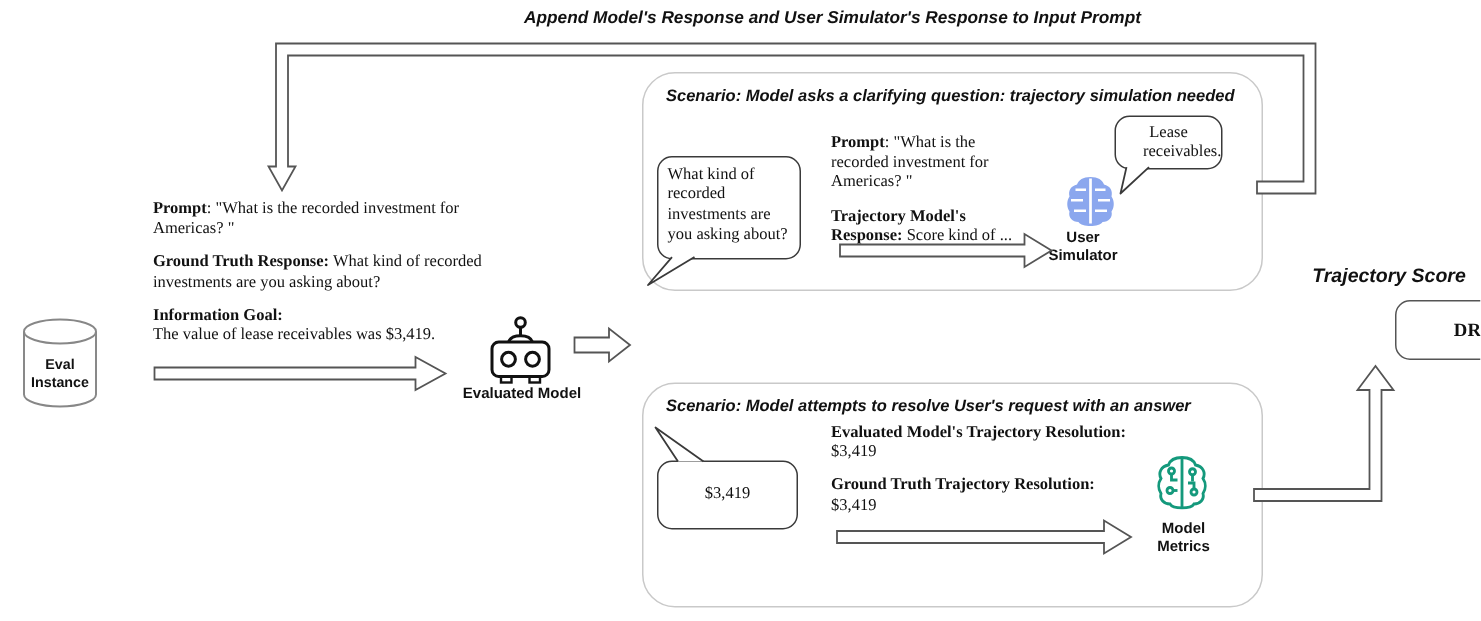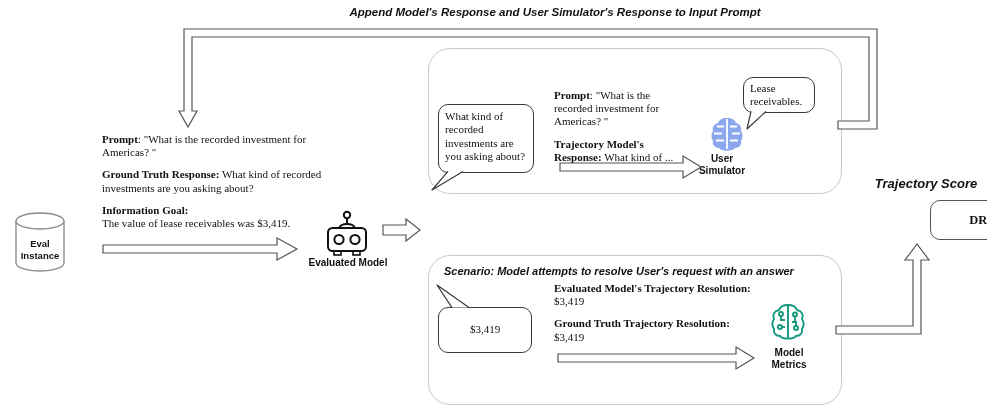--- a/index.html
+++ b/index.html
@@ -27,21 +27,21 @@
     left:15px; top:9px; width:390px;
     font-family:"Liberation Sans", sans-serif;
     font-weight:bold; font-style:italic; font-size:11px; white-space:nowrap;
   }
 
   .bubble {
     background:#fff; border:1.2px solid #3a3a3a; border-radius:10px;
     font-size:11px; line-height:1.22;
   }
   .bubble-question { left:9px;  top:55px; width:96px; height:69px; padding:5px 6px; box-sizing:border-box; }
-  .bubble-sim      { left:314px; top:28px; width:72px; height:36px; padding:4px 6px; box-sizing:border-box; }
+  .bubble-sim      { left:314px; top:28px; width:72px; height:36px; padding:4px 18px; box-sizing:border-box;text-align:center; }
   .bubble-answer   { left:9px;  top:51px; width:92px; height:44px; display:flex; align-items:center; justify-content:center; }
 
   .midtext  { left:125px; top:40px; width:132px; font-size:11px; line-height:1.2; }
   .midtext .para2 { margin-top:9px; }
   .restext  { left:125px; top:26px; width:282px; font-size:11px; line-height:1.2; }
   .restext .para2 { margin-top:9px; }
 
   .icon-label {
     font-family:"Liberation Sans", sans-serif; font-weight:bold; font-size:10px;
     text-align:center; line-height:1.18;
@@ -79,28 +79,29 @@
   .tail    { fill:#ffffff; stroke:#3a3a3a; stroke-width:1.2; stroke-linejoin:round; }
 </style>
 </head>
 <body>
 
 <div class="stage">
 
   <div class="abs main-title">Append Model's Response and User Simulator's Response to Input Prompt</div>
 
   <div class="abs scenario-box box-clarify">
+    <div class="abs box-title">Scenario: Model asks a clarifying question: trajectory simulation needed</div>
 
     <div class="abs bubble bubble-question">
       <span>What kind of recorded investments are you asking about?</span>
     </div>
 
     <div class="abs midtext">
       <p><b>Prompt</b><span>: "What is the recorded investment for Americas? "</span></p>
-      <p class="para2"><b>Trajectory Model's Response:</b><span> What kind of ...</span></p>
+      <p class="para2"><b>Trajectory Model's Response:</b><span> Score kind of ...</span></p>
     </div>
 
     <div class="abs icon-label lbl-sim">User Simulator</div>
 
     <div class="abs bubble bubble-sim">
       <span>Lease receivables.</span>
     </div>
   </div>
 
   <div class="abs scenario-box box-answer">

